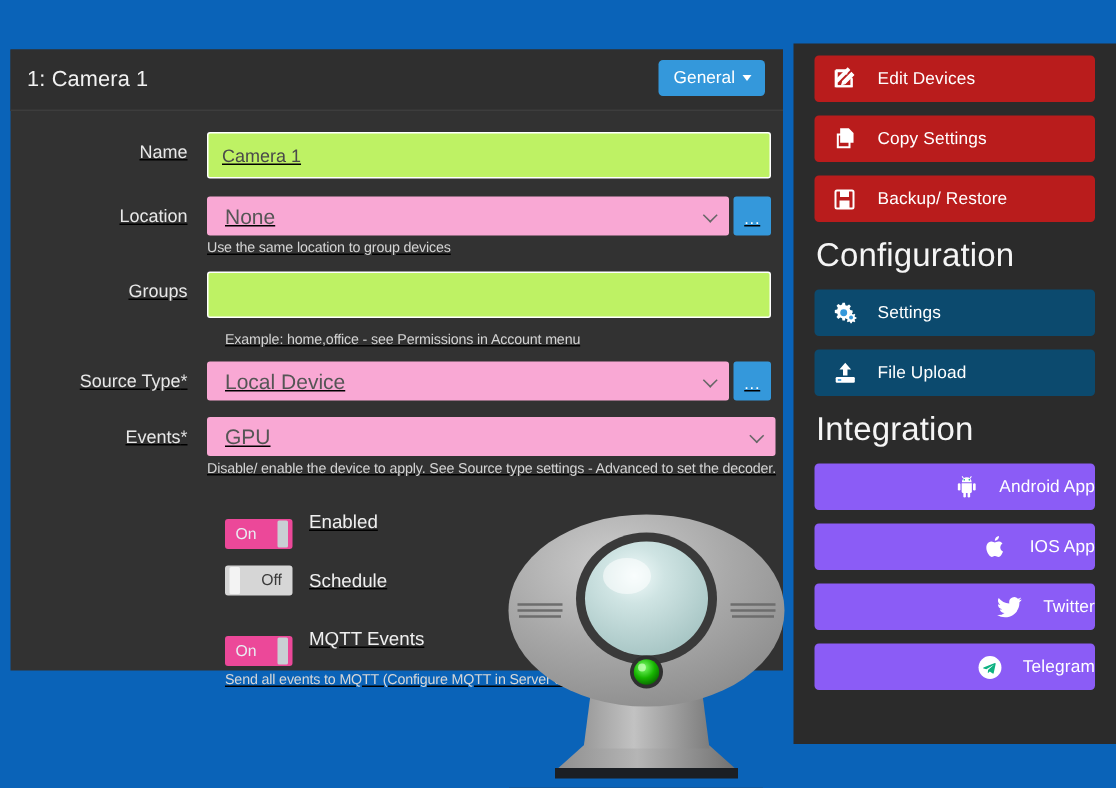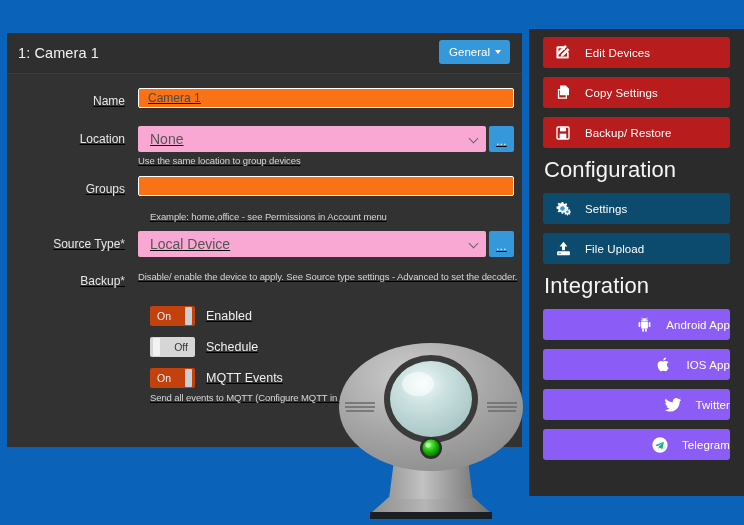--- a/index.html
+++ b/index.html
@@ -77,22 +77,22 @@
   .field-label .req { color: #dcdcdc; }
   .field-wrap {
     position: relative;
     flex: 1;
     padding-right: 8px;
   }
   .ctrl-line { display: flex; align-items: stretch; }
 
   .text-input {
     flex: 1;
-    height: 20px;
-    background: #f97316;
+    height: 31px;
+    background: #bef264;
     border: 1px solid #ffffff;
     border-radius: 2px;
     font-size: 12px;
     color: #4a4a4a;
     padding: 0 9px;
     font-family: "Liberation Sans", sans-serif;
     outline: none;
   }
   .select-box {
     flex: 1;
@@ -166,21 +166,21 @@
   .switch {
     width: 45px; height: 20px;
     border-radius: 2px;
     position: relative;
     display: flex;
     align-items: center;
     cursor: pointer;
     flex: 0 0 45px;
     font-size: 10.5px;
   }
-  .switch.on { background: #c2410c; }
+  .switch.on { background: #ec4899; margin-top: 16px; }
   .switch.off { background: #d6d6d6; }
   .switch .sw-text {
     position: absolute;
     font-size: 10.5px;
     line-height: 20px;
   }
   .switch.on .sw-text { left: 7px; color: #e9eef3; }
   .switch.off .sw-text { right: 7px; color: #3a3a3a; }
   .switch .knob {
     position: absolute;
@@ -316,23 +316,29 @@
               <span>Local Device</span>
               <span class="chev"></span>
             </div>
             <button class="dots-button">...</button>
           </div>
         </div>
       </div>
 
       <div class="form-row" style="margin-top:11px;">
         <div class="field-label">
-          <span>Backup</span><span class="req">*</span>
+          <span>Events</span><span class="req">*</span>
         </div>
         <div class="field-wrap">
+          <div class="ctrl-line">
+            <div class="select-box" style="padding-right:26px;">
+              <span>GPU</span>
+              <span class="chev"></span>
+            </div>
+          </div>
           <div class="help-text">Disable/ enable the device to apply. See Source type settings - Advanced to set the decoder.</div>
         </div>
       </div>
 
       <div style="margin-top:12px;">
 
         <div class="toggle-row">
           <div class="switch on">
             <span class="sw-text">On</span>
             <span class="knob"></span>

